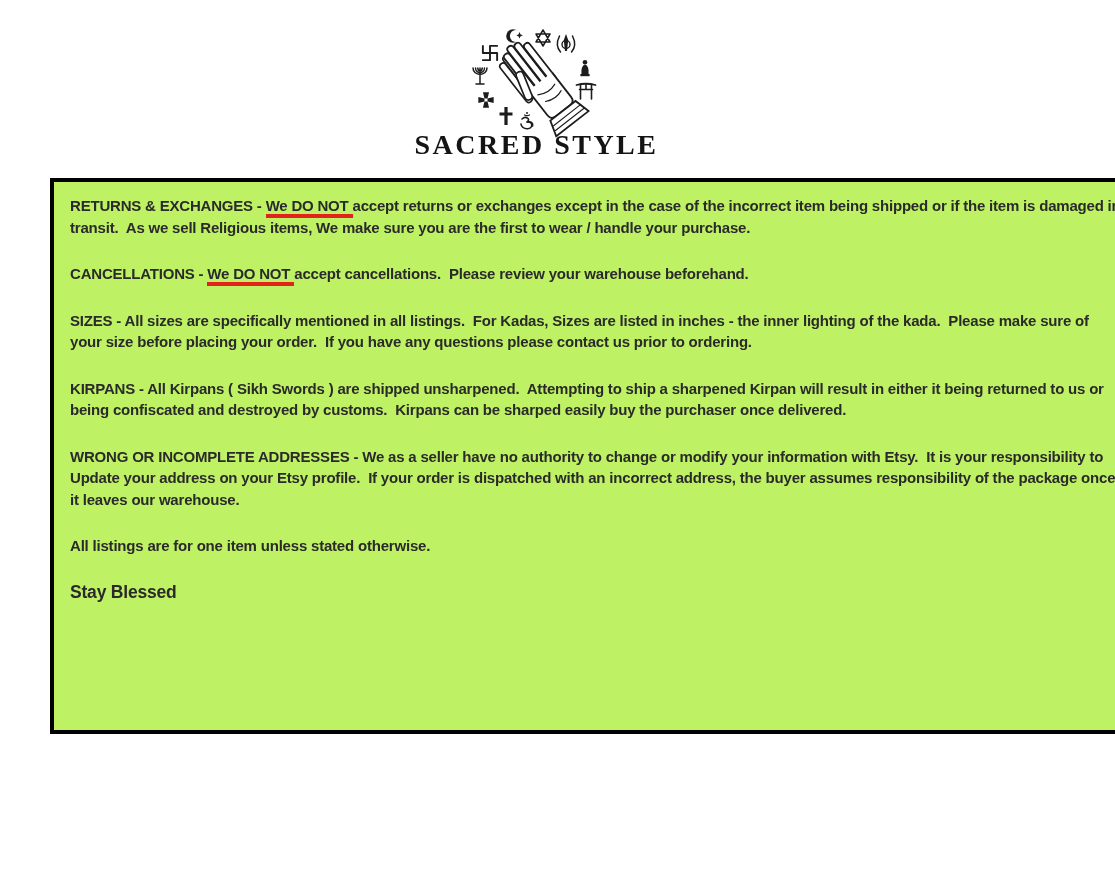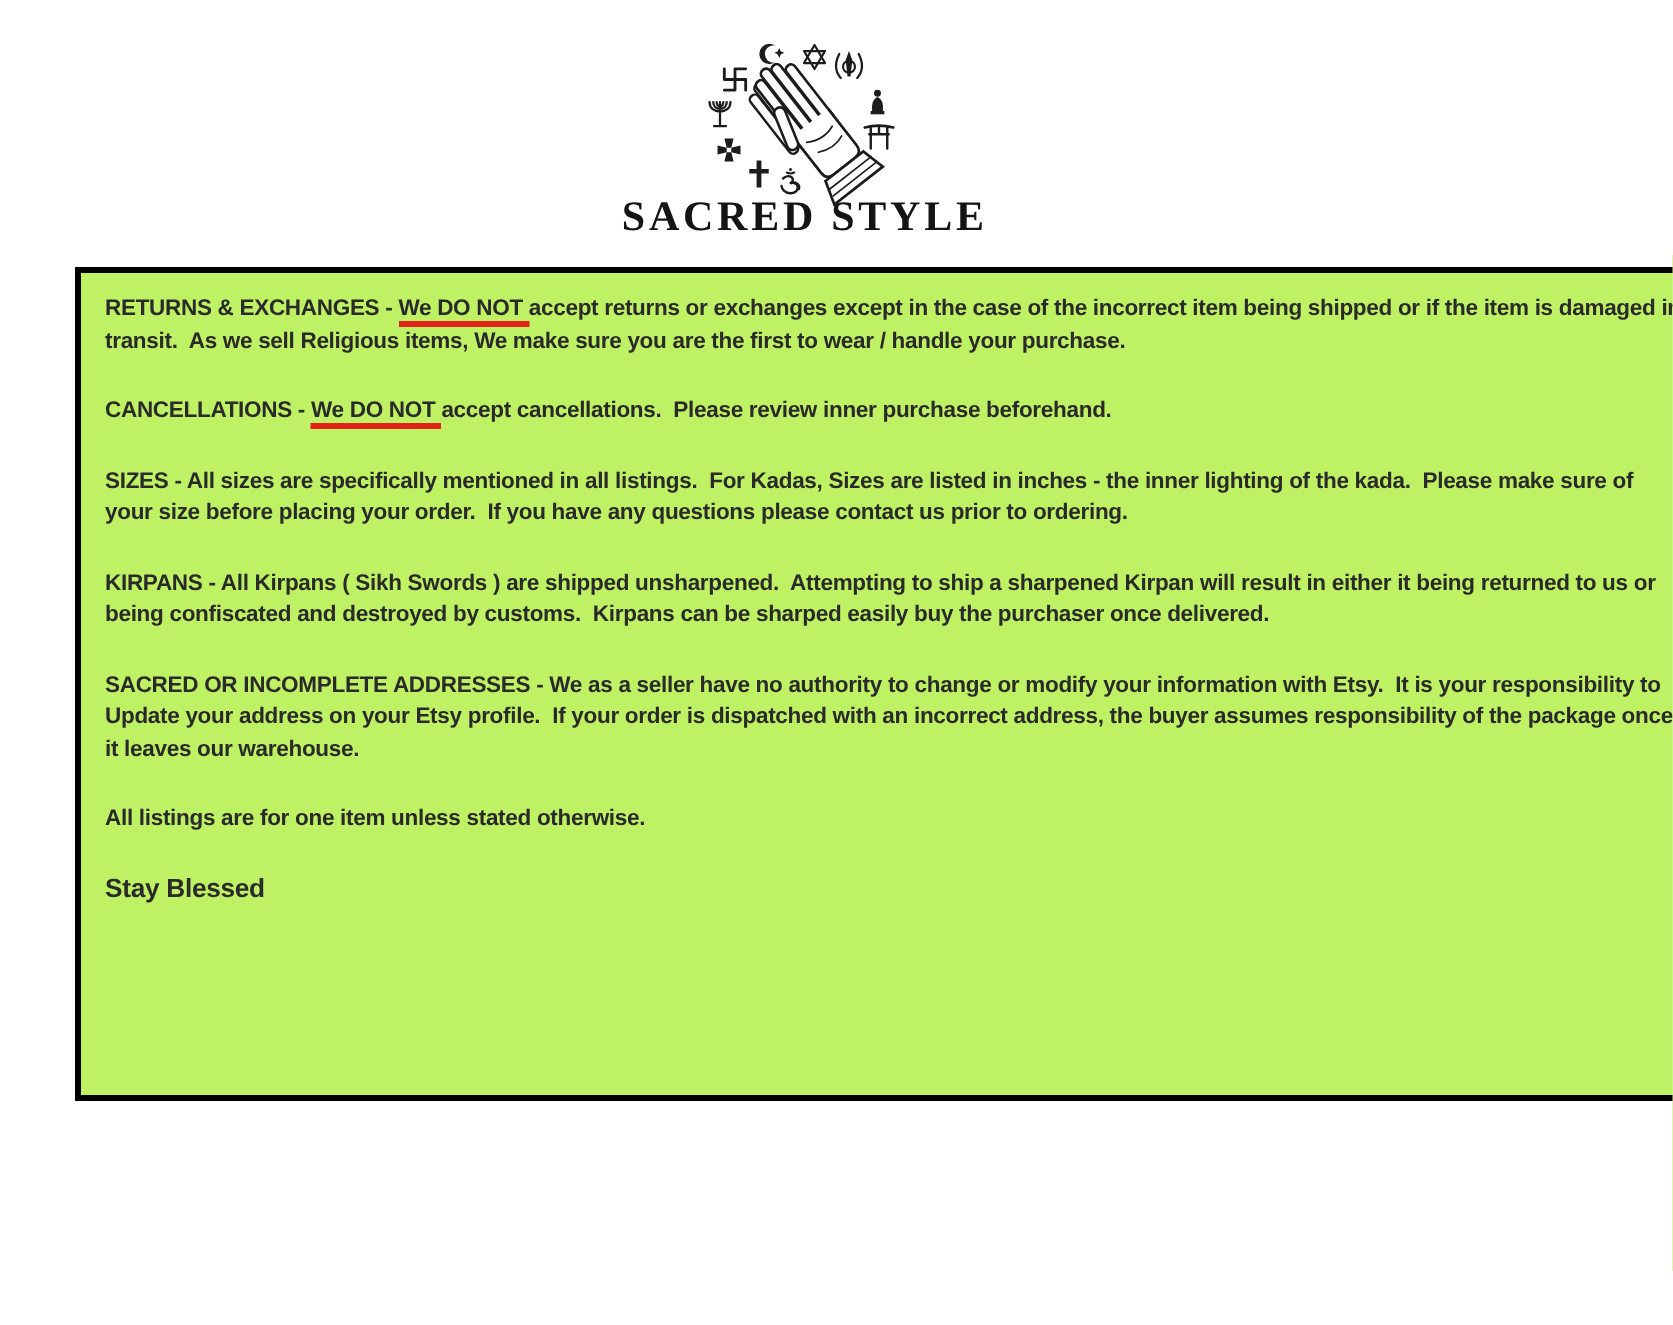--- a/index.html
+++ b/index.html
@@ -111,26 +111,26 @@
     </g>
   </svg>
 
   <div class="brand">SACRED STYLE</div>
 </div>
 
 <div class="policy-box">
 
   <p class="para"><span>RETURNS &amp; EXCHANGES - </span><span class="red-underline">We DO NOT </span><span>accept returns or exchanges except in the case of the incorrect item being shipped or if the item is damaged in transit.  As we sell Religious items, We make sure you are the first to wear / handle your purchase.</span></p>
 
-  <p class="para"><span>CANCELLATIONS - </span><span class="red-underline">We DO NOT </span><span>accept cancellations.  Please review inner purchase beforehand.</span></p>
+  <p class="para"><span>CANCELLATIONS - </span><span class="red-underline">We DO NOT </span><span>accept cancellations.  Please review your warehouse beforehand.</span></p>
 
   <p class="para"><span>SIZES - </span><span>All sizes are specifically mentioned in all listings.  For Kadas, Sizes are listed in inches - the inner lighting of the kada.  Please make sure of your size before placing your order.  If you have any questions please contact us prior to ordering.</span></p>
 
 
   <p class="para"><span>KIRPANS - </span><span>All Kirpans ( Sikh Swords ) are shipped unsharpened.  Attempting to ship a sharpened Kirpan will result in either it being returned to us or being confiscated and destroyed by customs.  Kirpans can be sharped easily buy the purchaser once delivered.</span></p>
 
-  <p class="para"><span>SACRED OR INCOMPLETE ADDRESSES - </span><span>We as a seller have no authority to change or modify your information with Etsy.  It is your responsibility to Update your address on your Etsy profile.  If your order is dispatched with an incorrect address, the buyer assumes responsibility of the package once it leaves our warehouse.</span></p>
+  <p class="para"><span>WRONG OR INCOMPLETE ADDRESSES - </span><span>We as a seller have no authority to change or modify your information with Etsy.  It is your responsibility to Update your address on your Etsy profile.  If your order is dispatched with an incorrect address, the buyer assumes responsibility of the package once it leaves our warehouse.</span></p>
 
   <p class="para"><span>All listings are for one item unless stated otherwise.</span></p>
 
   <p class="para signoff"><span>Stay Blessed</span></p>
 
 </div>
 
 </body></html>

